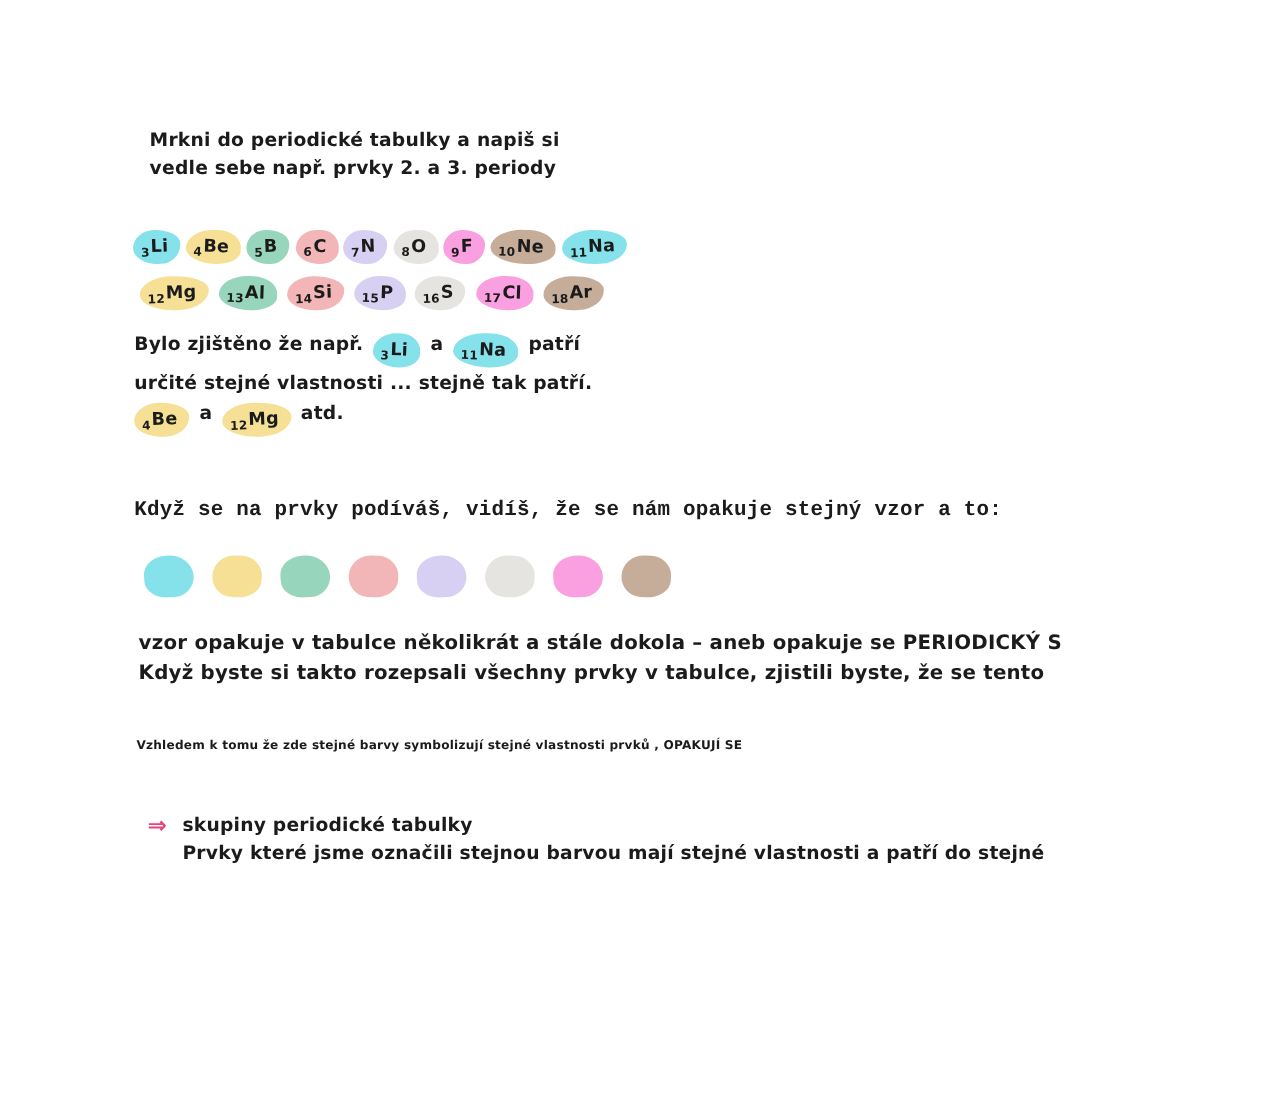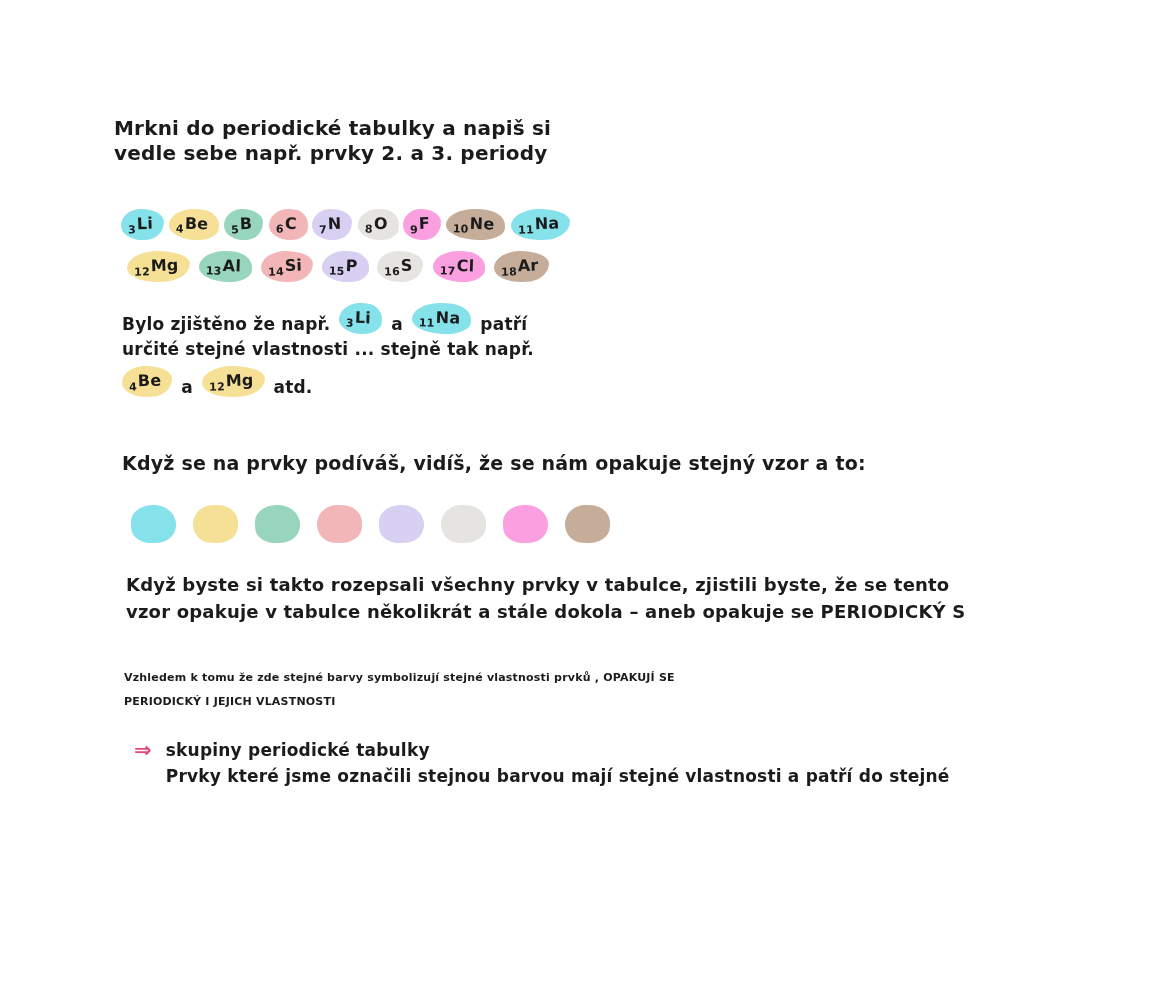--- a/index.html
+++ b/index.html
@@ -8,45 +8,45 @@
     width:1163px;height:999px;
     background:#ffffff;
     font-family:"DejaVu Sans", sans-serif;
     color:#1b1b1b;
     overflow:hidden;
   }
   .hand{font-weight:700;letter-spacing:.2px;}
   .nowrap{white-space:nowrap;}
 
   
-  .intro{position:absolute;left:114px;top:116px;font-size:20px;line-height:25px;}
+  .intro{position:absolute;left:136px;top:116px;font-size:17px;line-height:25px;}
 
   
   .chip-row{position:absolute;display:flex;align-items:center;}
   .row1{left:121px;top:209px;gap:5px;}
   .row2{left:127px;top:251px;gap:9px;}
   .chip{
     display:inline-flex;align-items:baseline;
     padding:5px 11px 7px 7px;
     border-radius:55% 45% 50% 60% / 60% 55% 45% 50%;
     font-weight:700;
   }
   .chip:nth-child(odd){transform:rotate(-2deg);border-radius:48% 58% 45% 55% / 55% 45% 60% 50%;}
   .chip:nth-child(even){transform:rotate(2deg);}
   .chip-num{font-size:11px;transform:translateY(4px);margin-right:1px;}
   .chip-sym{font-size:16px;}
 
   
   .observation{position:absolute;left:122px;top:303px;font-size:17px;}
-  .obs-line{display:flex;align-items:flex-end;gap:9px;}
+  .obs-line{display:flex;align-items:flex-start;gap:9px;}
   .obs-line.plain{margin-top:3px;line-height:24px;display:block;}
   .obs-line.last{margin-top:5px;}
 
   
-  .pattern-heading{position:absolute;left:122px;top:452px;font-size:19px;}
+  .pattern-heading{position:absolute;left:122px;top:452px;font-size:19px;font-family:Liberation Mono, monospace;}
 
   
   .swatches{position:absolute;left:131px;top:505px;display:flex;gap:17px;}
   .swatch{
     width:45px;height:38px;
     border-radius:52% 48% 55% 45% / 58% 52% 48% 55%;
   }
   .swatch:nth-child(odd){transform:rotate(-4deg);border-radius:50% 55% 45% 52% / 48% 58% 52% 45%;}
   .swatch:nth-child(even){transform:rotate(3deg);}
 
@@ -145,21 +145,21 @@
           <span class="chip-num">3</span>
           <span class="chip-sym">Li</span>
         </span>
       <span>a</span>
       <span class="chip" style="background-color: rgb(133, 225, 234);">
           <span class="chip-num">11</span>
           <span class="chip-sym">Na</span>
         </span>
       <span>patří</span>
     </div>
-    <div class="obs-line plain nowrap">určité stejné vlastnosti ... stejně tak např.</div>
+    <div class="obs-line plain nowrap">určité stejné vlastnosti ... stejně tak patří.</div>
     <div class="obs-line last">
       <span class="chip" style="background-color: rgb(246, 224, 150);">
           <span class="chip-num">4</span>
           <span class="chip-sym">Be</span>
         </span>
       <span>a</span>
       <span class="chip" style="background-color: rgb(246, 224, 150);">
           <span class="chip-num">12</span>
           <span class="chip-sym">Mg</span>
         </span>
@@ -174,27 +174,26 @@
     <span class="swatch" style="background-color: rgb(246, 224, 150);"></span>
     <span class="swatch" style="background-color: rgb(151, 213, 188);"></span>
     <span class="swatch" style="background-color: rgb(242, 182, 184);"></span>
     <span class="swatch" style="background-color: rgb(215, 208, 243);"></span>
     <span class="swatch" style="background-color: rgb(230, 228, 225);"></span>
     <span class="swatch" style="background-color: rgb(250, 159, 224);"></span>
     <span class="swatch" style="background-color: rgb(197, 173, 154);"></span>
   </div>
 
   <div class="periodicity hand">
+    <div class="nowrap">vzor opakuje v tabulce několikrát a stále dokola – aneb opakuje se PERIODICKÝ S</div>
     <div class="nowrap">Když byste si takto rozepsali všechny prvky  v  tabulce, zjistili byste, že se tento</div>
-    <div class="nowrap">vzor opakuje v tabulce několikrát a stále dokola – aneb opakuje se PERIODICKÝ S</div>
   </div>
 
   <div class="properties hand">
     <div class="nowrap">Vzhledem k tomu že zde stejné barvy symbolizují stejné vlastnosti prvků , OPAKUJÍ SE</div>
-    <div class="nowrap">PERIODICKÝ I JEJICH VLASTNOSTI</div>
   </div>
 
   <div class="conclusion hand">
     <span class="arrow" style="color: rgb(232, 69, 125);">⇒</span>
     <div>
       <div class="nowrap">skupiny periodické tabulky</div>
       <div class="nowrap">Prvky které jsme označili stejnou barvou mají  stejné vlastnosti a patří do stejné</div>
     </div>
   </div>
 

